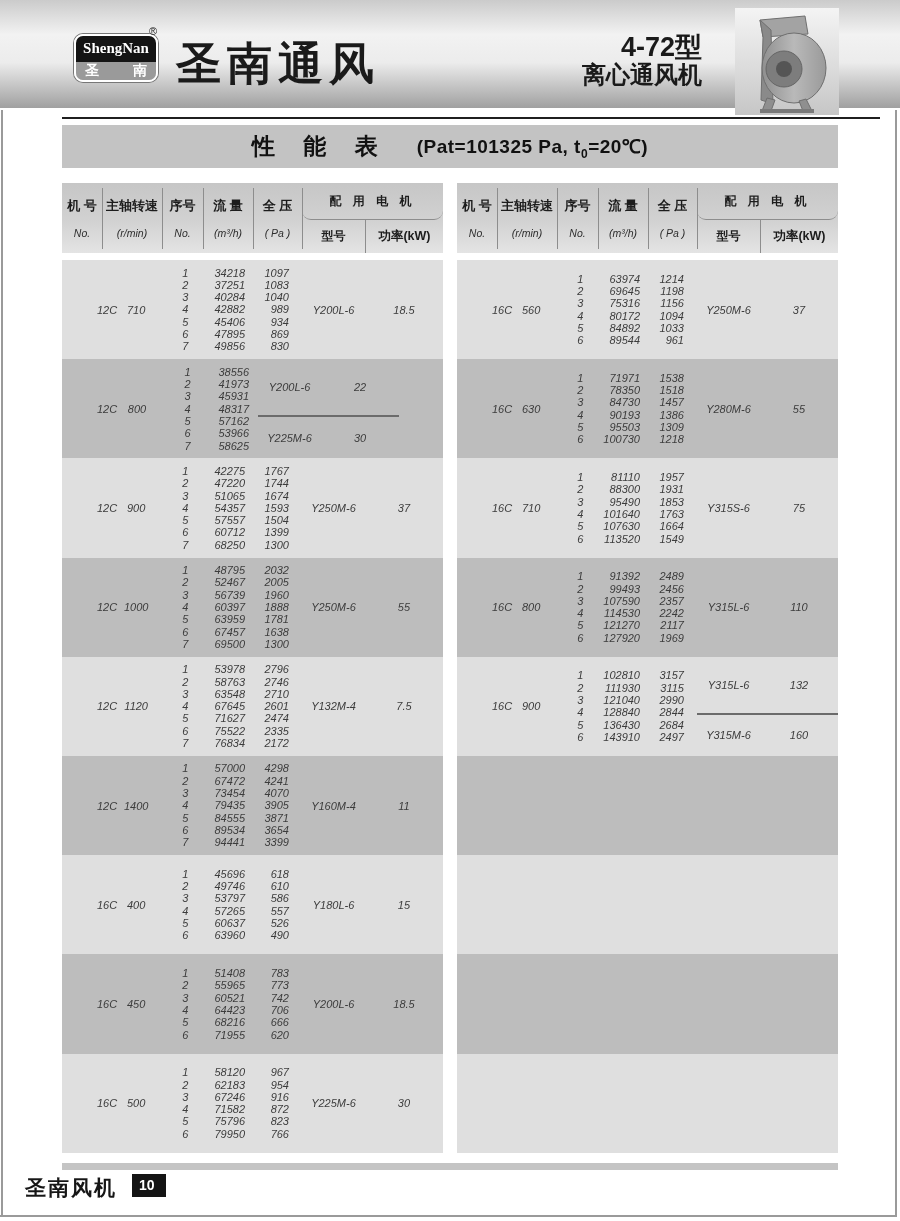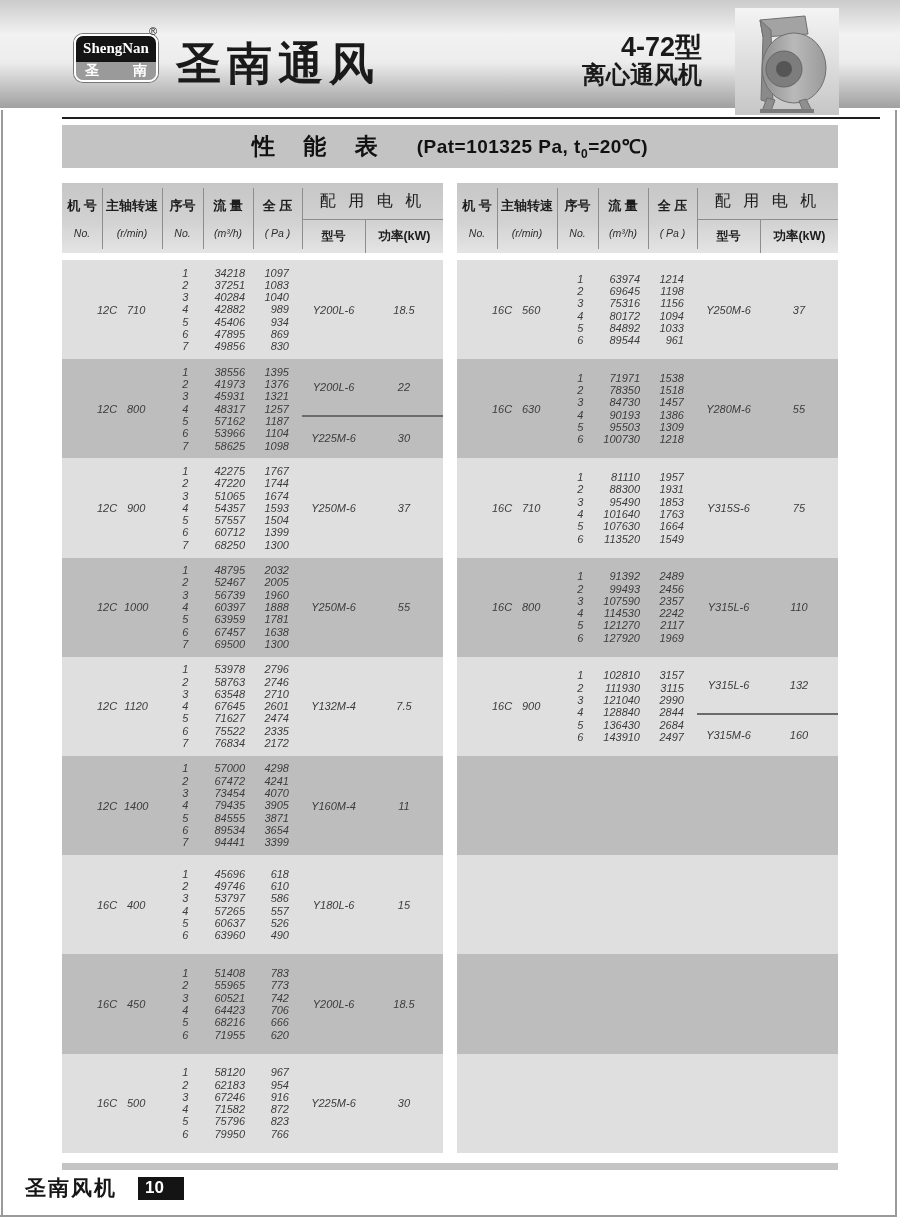--- a/index.html
+++ b/index.html
@@ -50,21 +50,21 @@
     display:flex; position:relative; color:#1c1c1c; }
   .hcell { position:relative; display:flex; flex-direction:column; align-items:center;
     justify-content:center; gap:12px; }
   .hcell::after { content:""; position:absolute; right:-1px; top:5px; bottom:4px; width:1.5px; background:#8d8d8d; }
   .hmain { font-size:13px; font-weight:bold; white-space:nowrap; }
   .hsub { font-size:10.5px; font-style:italic; color:#2e2e2e; white-space:nowrap; }
   .w-model { width:40px; } .w-speed { width:60px; } .w-seq { width:41px; }
   .w-flow { width:50px; } .w-press { width:49px; }
   .hgroup { width:141px; display:flex; flex-direction:column; }
   .hgroup-title { height:37px; display:flex; align-items:center; justify-content:center;
-    font-size:16px; font-weight:normal; letter-spacing:4px; border-bottom:1.5px solid #8d8d8d; }
+    font-size:12px; font-weight:bold; letter-spacing:4px; border-bottom:1.5px solid #8d8d8d;border-radius:9px; }
   .hgroup-sub { flex:1; display:flex; }
   .hsub-model { width:63px; display:flex; align-items:center; justify-content:center;
     font-size:12px; font-weight:bold; }
   .hsub-power { width:78px; display:flex; align-items:center; justify-content:center;
     font-size:12.5px; font-weight:bold; border-left:1.5px solid #8d8d8d; }
 
   .t-body { margin-top:7px; }
   .band { height:99.2px; display:flex; font-style:italic; color:#3c3c3c; font-size:11px; }
   .band.light { background:#dfdfdf; }
   .band.dark  { background:#bdbdbd; }
@@ -79,24 +79,24 @@
 
   .motor-area { width:141px; display:flex; flex-direction:column;justify-content:center; }
   .motor-row { flex:1; display:flex; align-items:center; }
   .motor-area.split .motor-row:first-child { flex:1.15; }
   .motor-area.split .motor-row:last-child { flex:0.85; border-top:2px solid #6b6b6b; }
   .motor-model { width:63px; text-align:center; white-space:nowrap; }
   .motor-power { width:78px; text-align:center; white-space:nowrap; }
 
   
   .footer-bar { position:absolute; left:62px; top:1163px; width:776px; height:7px; background:#c4c4c4; }
-  .footer { position:absolute; left:25px; top:1174px; display:flex; align-items:center; gap:21px; }
+  .footer { position:absolute; left:25px; top:1174px; display:flex; align-items:flex-start; gap:15px; }
   .footer-brand { font-size:21px; font-weight:bold; color:#161616; letter-spacing:2px; }
-  .page-num { background:#141414; color:#fff; font-size:17px; font-weight:bold;
-    padding:1px 20px 2px 7px; line-height:20px; }
+  .page-num { background:#141414; color:#fff; font-size:14px; font-weight:bold;
+    padding:1px 11px 2px 7px; line-height:20px; }
 
   
   .frame-left { position:absolute; left:1px; top:110px; width:1.5px; height:1106px; background:#9a9a9a; }
   .frame-right { position:absolute; left:895px; top:110px; width:1.5px; height:1106px; background:#9a9a9a; }
   .frame-bottom { position:absolute; left:0; top:1215px; width:897px; height:1.5px; background:#9a9a9a; }
 </style>
 </head>
 <body>
 
 <div class="page">
@@ -226,29 +226,20 @@
             </div>
     <div class="col col-flow">
               <div class="num-line">38556</div>
               <div class="num-line">41973</div>
               <div class="num-line">45931</div>
               <div class="num-line">48317</div>
               <div class="num-line">57162</div>
               <div class="num-line">53966</div>
               <div class="num-line">58625</div>
             </div>
-    <div class="col col-pressure">
-              <div class="num-line">1395</div>
-              <div class="num-line">1376</div>
-              <div class="num-line">1321</div>
-              <div class="num-line">1257</div>
-              <div class="num-line">1187</div>
-              <div class="num-line">1104</div>
-              <div class="num-line">1098</div>
-            </div>
     <div class="motor-area split">
               <div class="motor-row">
                 <div class="motor-model">Y200L-6</div>
                 <div class="motor-power">22</div>
               </div>
               <div class="motor-row">
                 <div class="motor-model">Y225M-6</div>
                 <div class="motor-power">30</div>
               </div>
             </div>

